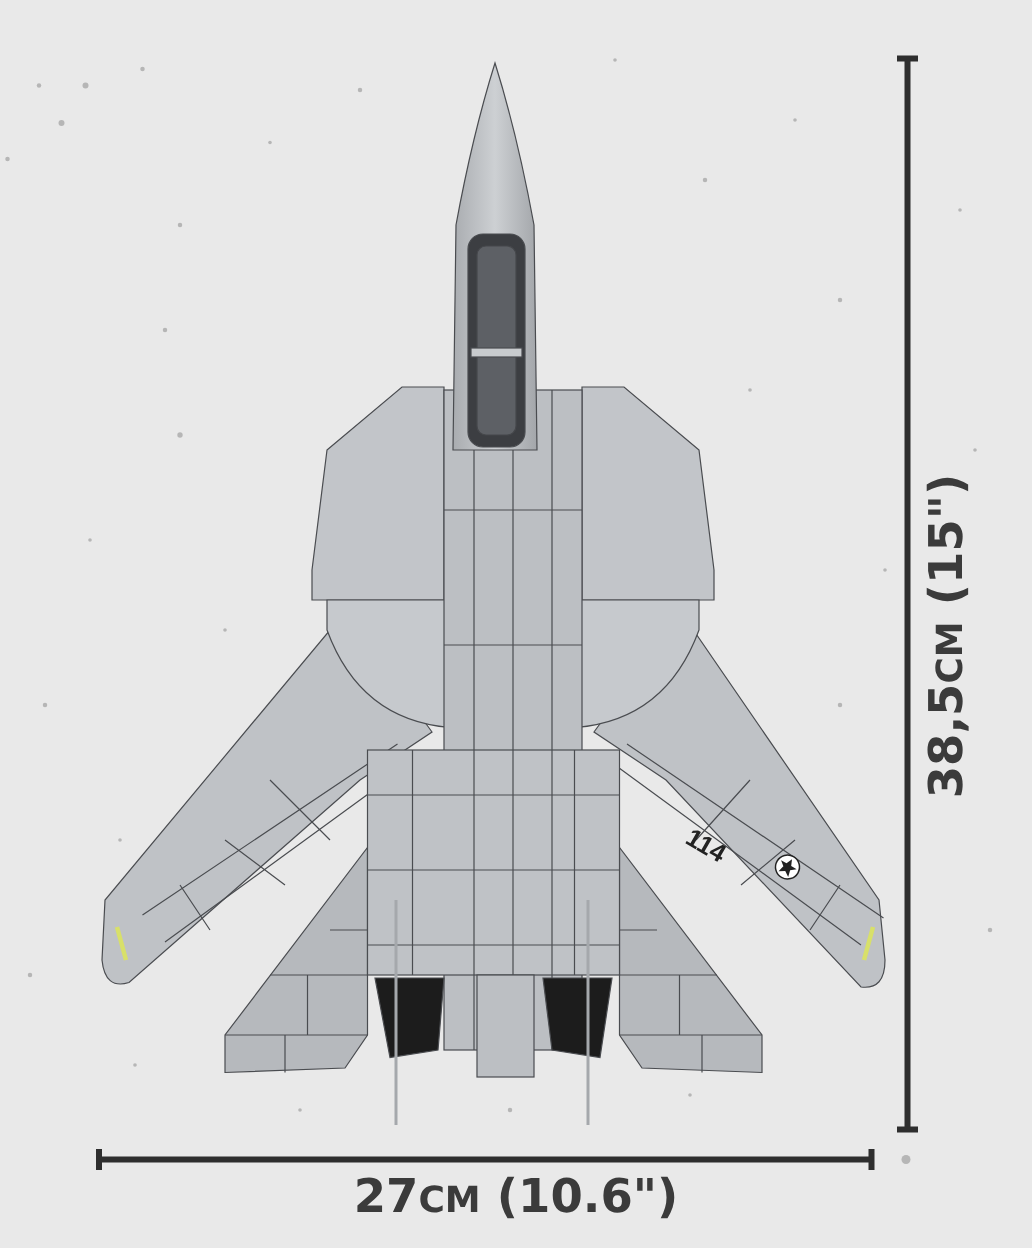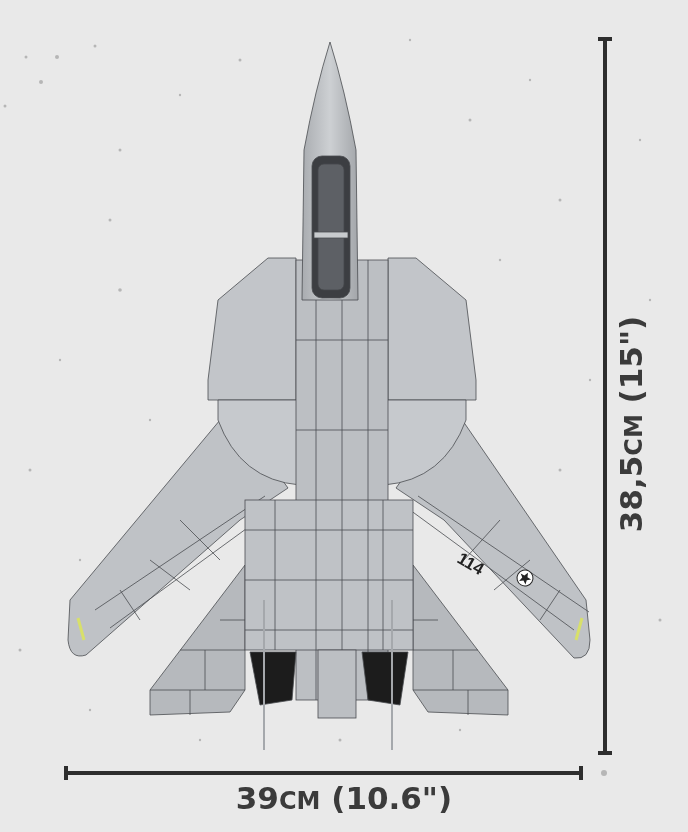--- a/index.html
+++ b/index.html
@@ -116,13 +116,13 @@
 </svg>
 
 <div class="dim-v-line"></div>
 <div class="dim-v-cap-top"></div>
 <div class="dim-v-cap-bot"></div>
 <div class="dim-v-label"><span>38,5</span><span class="sc">CM</span> <span>(15")</span></div>
 
 <div class="dim-h-line"></div>
 <div class="dim-h-cap-l"></div>
 <div class="dim-h-cap-r"></div>
-<div class="dim-h-label"><span>39</span><span class="sc">CM</span> <span>(10.6")</span></div>
+<div class="dim-h-label"><span>27</span><span class="sc">CM</span> <span>(10.6")</span></div>
 
 </body></html>

